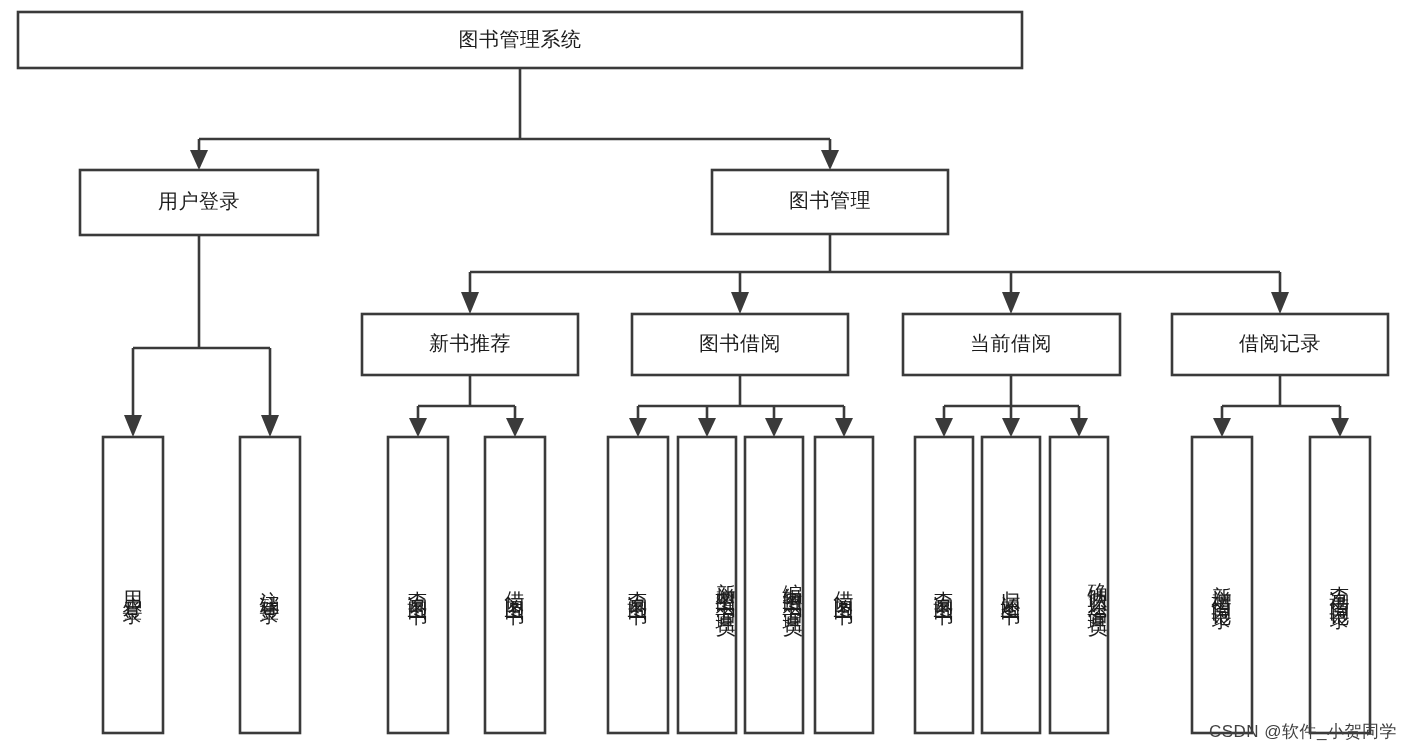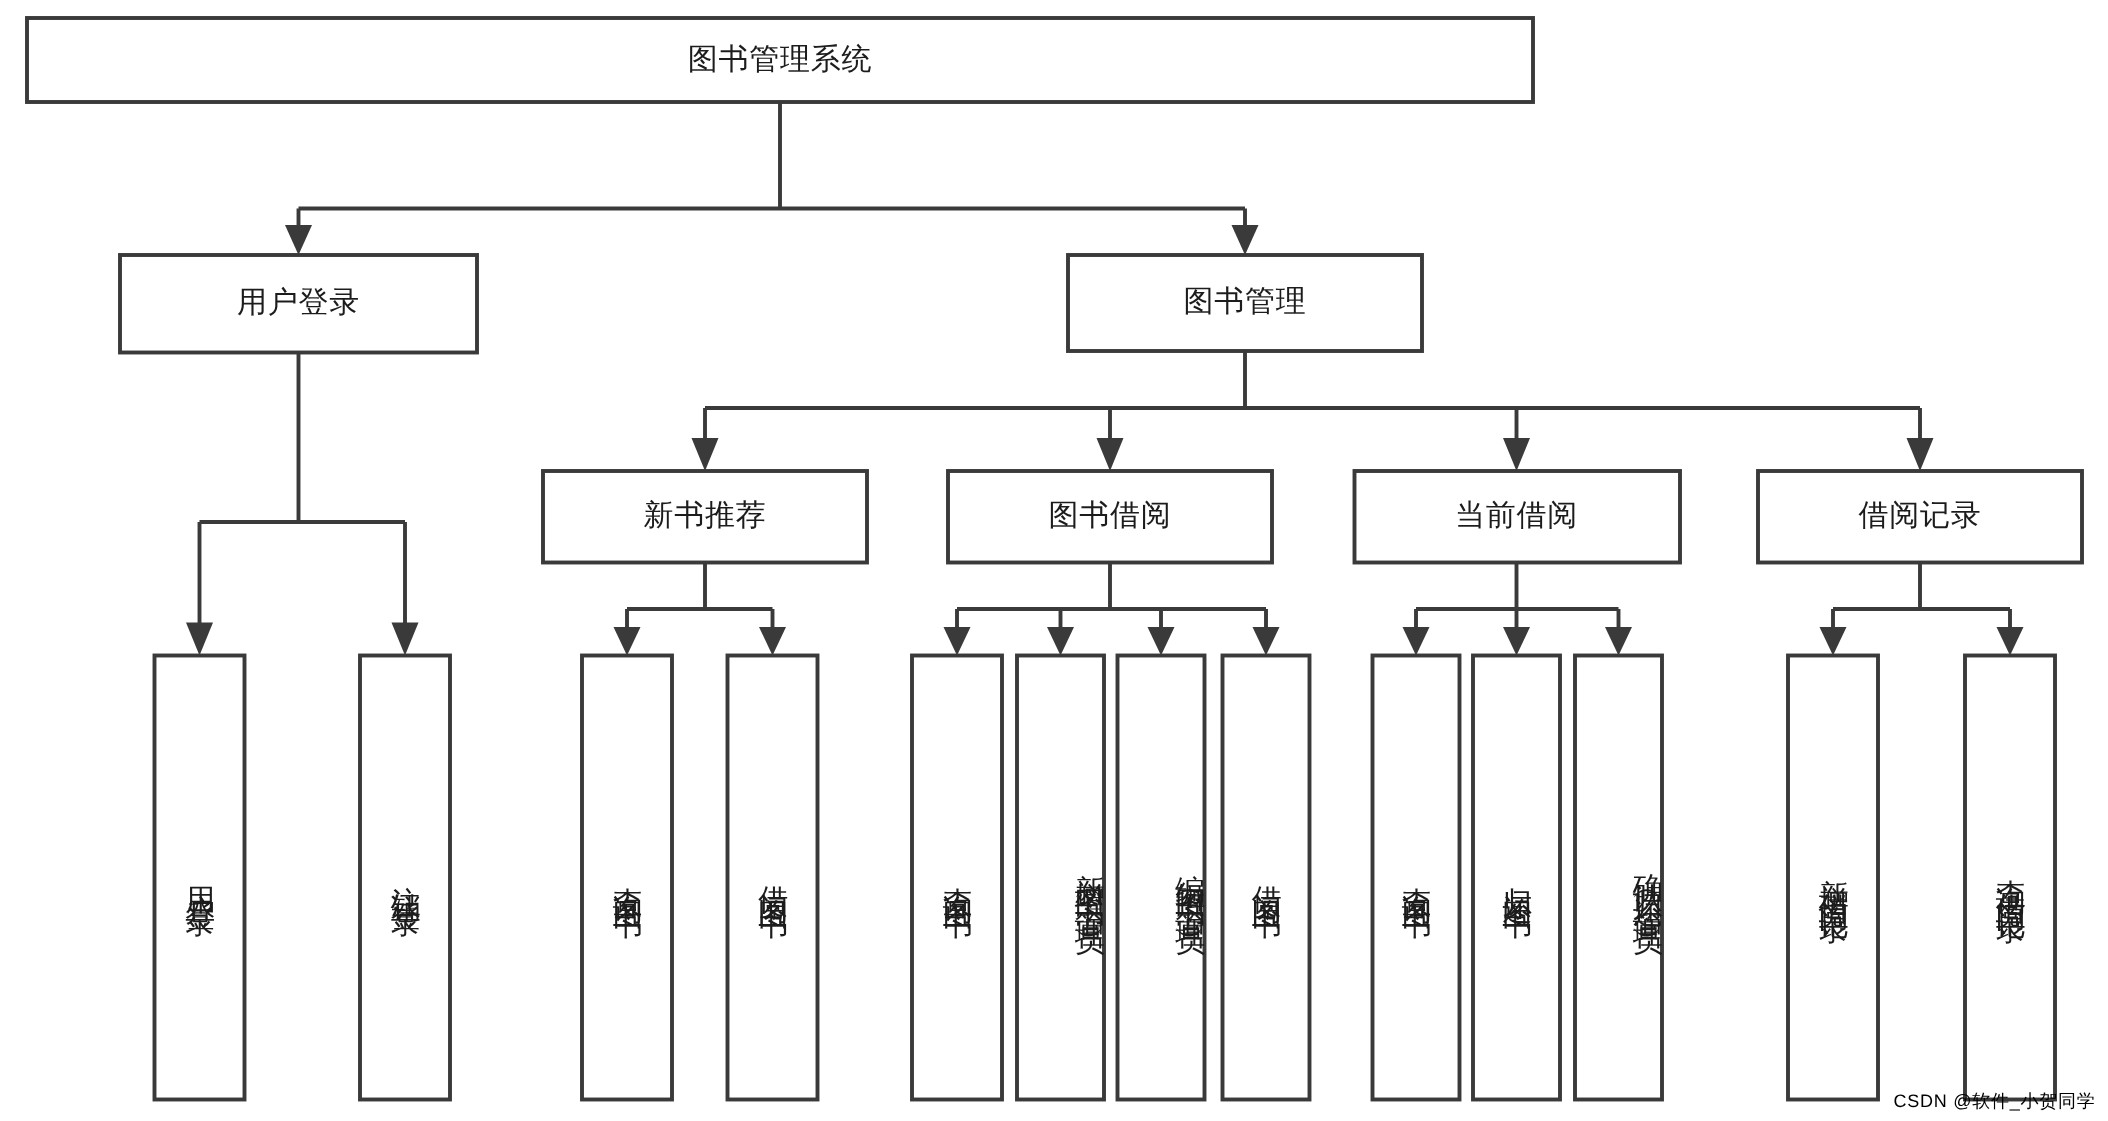--- a/index.html
+++ b/index.html
@@ -63,22 +63,22 @@
     align-items: center;
     justify-content: center;
     white-space: nowrap;
     pointer-events: none;
   }
   .watermark {
     position: absolute;
     right: 8px;
     bottom: 4px;
     font-family: "Liberation Sans", "DejaVu Sans", sans-serif;
-    font-size: 12px;
-    color: #000000;
+    font-size: 17px;
+    color: #404040;
     white-space: nowrap;
     letter-spacing: 0.5px;
   }
 </style>
 </head>
 <body>
 
 <div id="diagram-root">
 
   <svg class="diagram-canvas" viewBox="0 0 1405 747" xmlns="http://www.w3.org/2000/svg">

